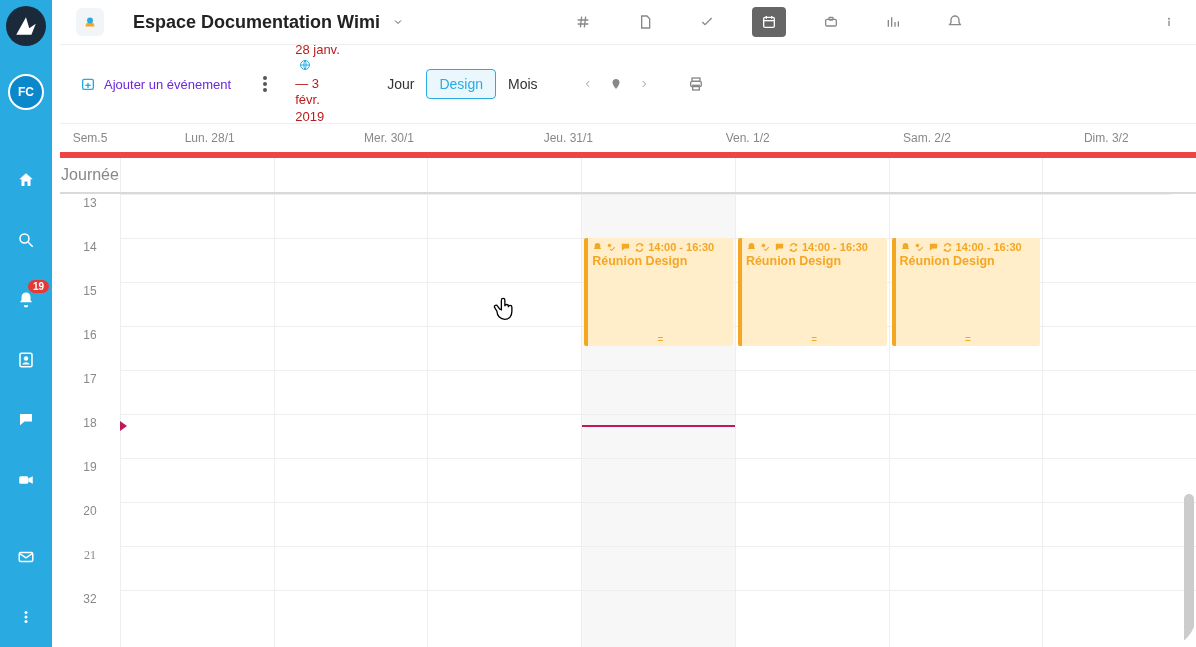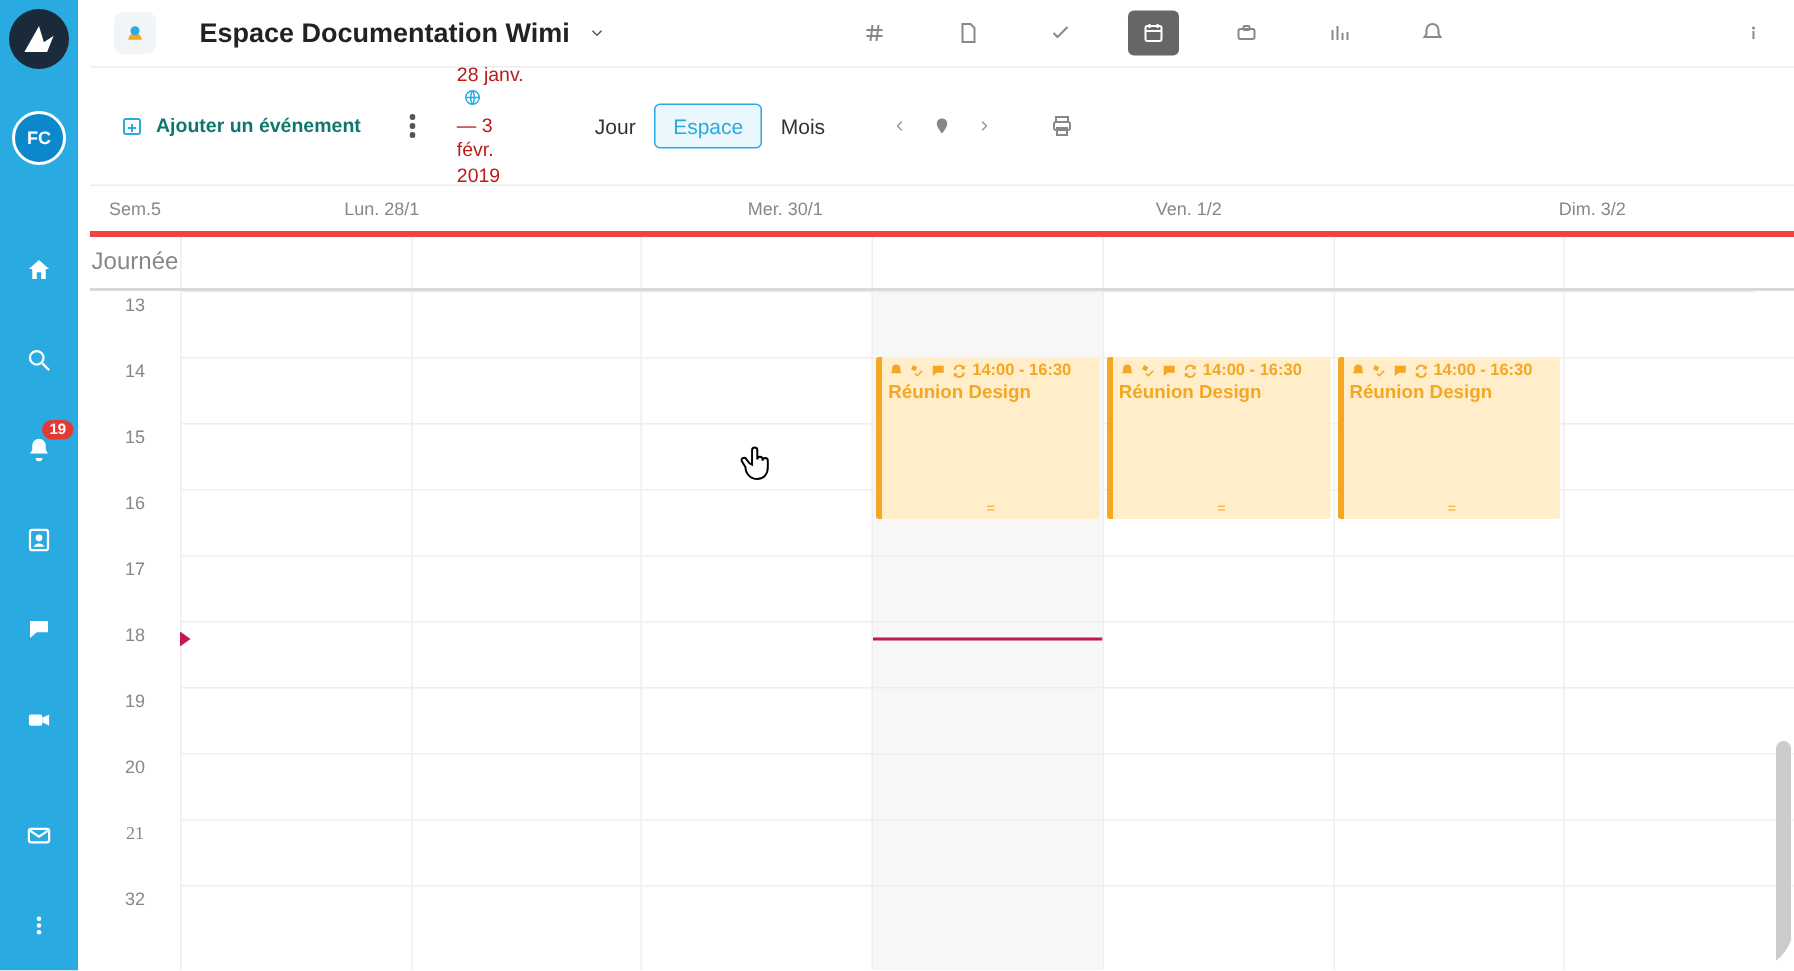--- a/index.html
+++ b/index.html
@@ -103,23 +103,23 @@
   
   .toolbar {
     height: 80px;
     border-top: 1px solid #eee;
     border-bottom: 1px solid #eee;
     display:flex;
     align-items:center;
     padding: 0 20px;
   }
   .add-event {
-    color: #0f766e;
-    font-weight:700;
-    display:flex; align-items:flex-start;
+    color: #6d28d9;
+    font-weight:400;
+    display:flex; align-items:flex-end;
     cursor:pointer;
   }
   .add-event svg { width:16px; height:16px; margin-right:8px; stroke:#29abe2; fill:none; }
   .toolbar .more {
     margin-left: 24px; color:#555; cursor:pointer;
     width:20px; display:flex; justify-content:center;
   }
   .date-range {
     margin-left: 20px;
     font-size: 13px;
@@ -144,21 +144,21 @@
   .nav-btns { display:flex; align-items:center; margin-left: 24px; color:#888; }
   .nav-btns .nb { width:28px; height:28px; display:flex; align-items:center; justify-content:center; cursor:pointer; }
   .print-btn { margin-left: 24px; color:#888; cursor:pointer; width:28px; height:28px; display:flex; align-items:center; justify-content:center;}
 
   
   .cal-head {
     height: 34px;
     display:flex;
     color:#888;
     font-size:12px;
-    border-bottom:4px solid #ef4444;
+    border-bottom:6px solid #ef4444;
   }
   .cal-head .wk { width: 60px; display:flex; align-items:center; justify-content:center;}
   .cal-head .day { flex:1; display:flex; align-items:center; justify-content:center;}
 
   
   .allday {
     height: 36px;
     display:flex;
     border-bottom:2px solid #d9d9d9;
     color:#888;
@@ -399,21 +399,21 @@
             <circle cx="12" cy="12" r="9" fill="none" stroke="#29abe2" stroke-width="2"></circle>
             <path d="M3 12h18M12 3c3 3 3 15 0 18M12 3c-3 3-3 15 0 18" fill="none" stroke="#29abe2" stroke-width="2"></path>
           </svg>
       </span><br>
       <span>— 3</span><br>
       <span>févr.</span><br>
       <span>2019</span>
     </div>
     <div class="view-switch">
       <div class="v">Jour</div>
-      <div class="v active">Espace</div>
+      <div class="v active">Design</div>
       <div class="v">Mois</div>
     </div>
     <div class="nav-btns">
       <div class="nb">
           <svg width="10" height="10" viewBox="0 0 24 24">
             <path d="M15 5l-7 7 7 7" fill="none" stroke="#888" stroke-width="2"></path>
           </svg>
         </div>
       <div class="nb">
           <svg width="12" height="12" viewBox="0 0 24 24">
@@ -432,21 +432,23 @@
           <rect x="4" y="8" width="16" height="8" rx="2" fill="none" stroke="#888" stroke-width="2"></rect>
           <rect x="7" y="14" width="10" height="7" fill="none" stroke="#888" stroke-width="2"></rect>
         </svg>
       </div>
   </div>
 
   <div class="cal-head">
     <div class="wk">Sem.5</div>
     <div class="day">Lun. 28/1</div>
     <div class="day">Mer. 30/1</div>
+    <div class="day">Jeu. 31/1</div>
     <div class="day">Ven. 1/2</div>
+    <div class="day">Sam. 2/2</div>
     <div class="day">Dim. 3/2</div>
   </div>
 
   <div class="allday">
     <div class="lbl">Journée</div>
     <div class="cell"></div>
     <div class="cell"></div>
     <div class="cell"></div>
     <div class="cell"></div>
     <div class="cell"></div>

